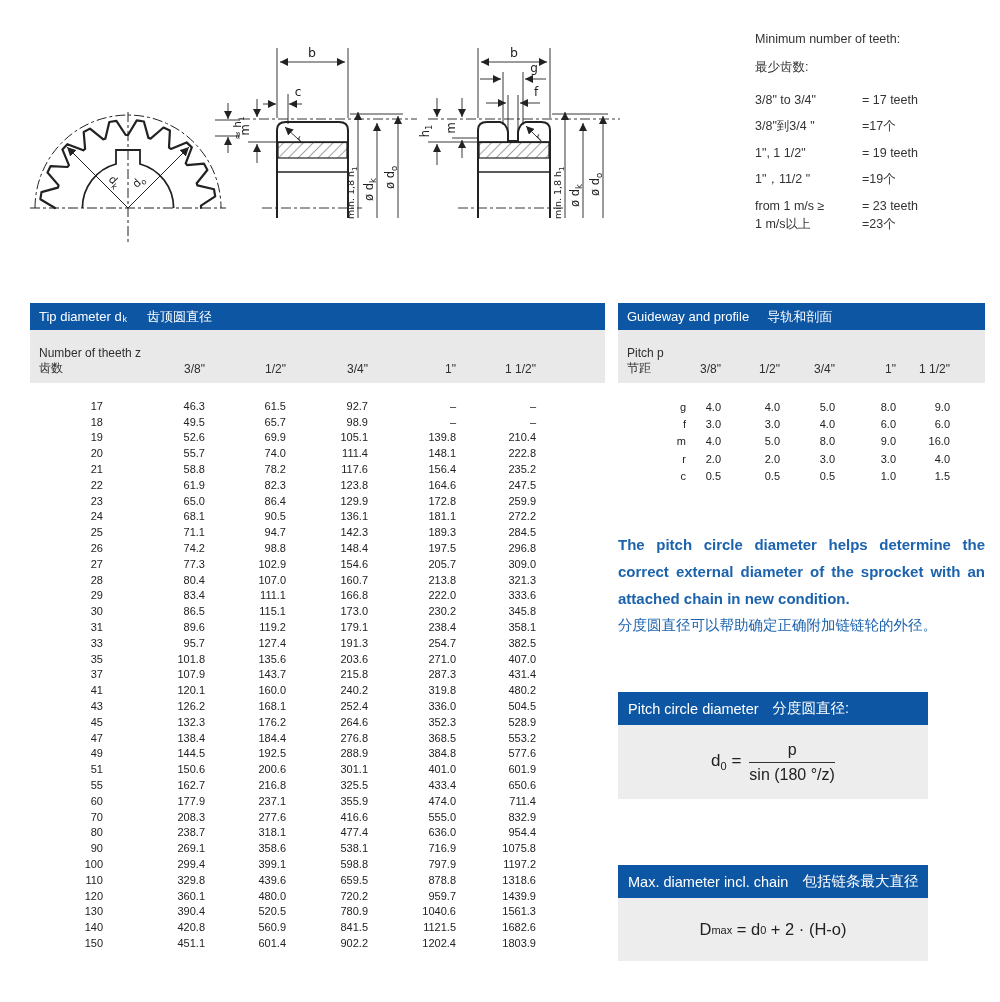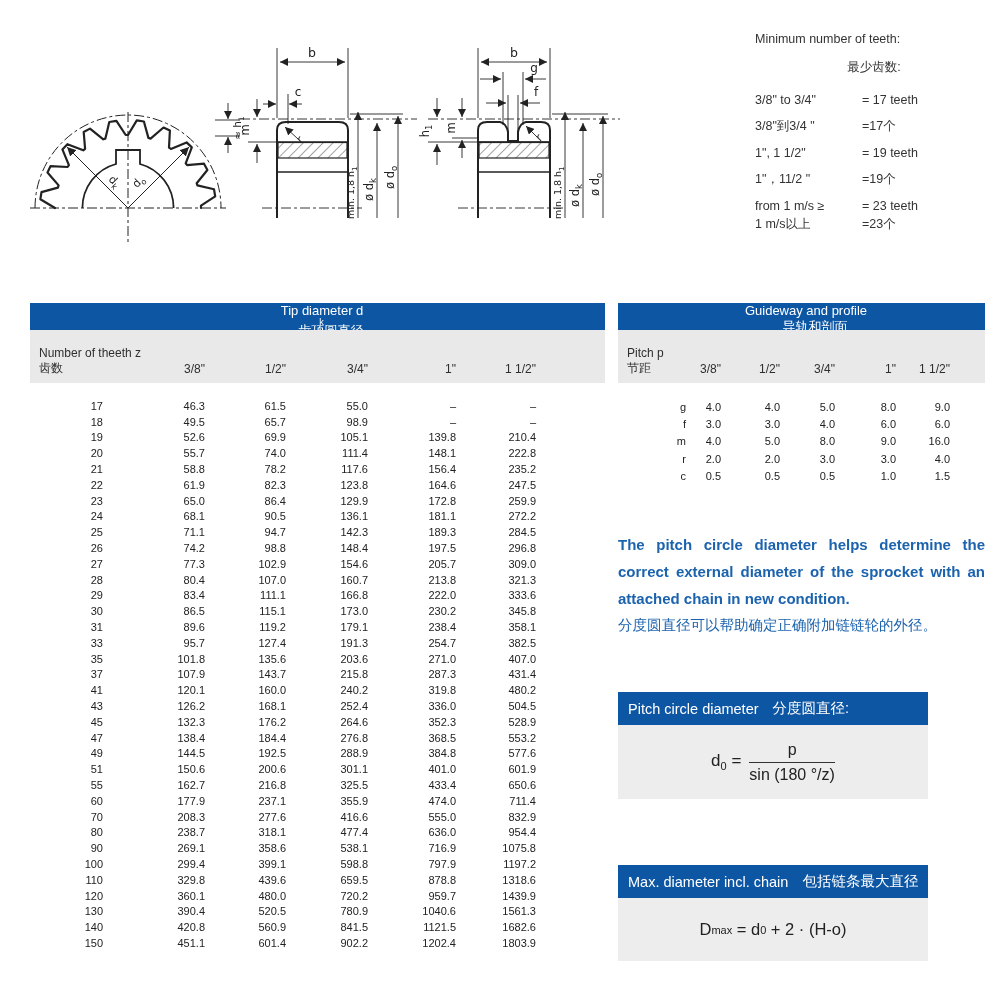--- a/index.html
+++ b/index.html
@@ -4,30 +4,30 @@
 <style>
   html,body{margin:0;padding:0;background:#fff;}
   .page{position:relative;width:1000px;height:1002px;background:#fff;overflow:hidden;
         font-family:"Liberation Sans",sans-serif;color:#2b2b2b;}
   
   .drawings{position:absolute;left:22px;top:18px;}
   .drawings text{font-family:"DejaVu Sans",sans-serif;fill:#222;}
   
   .minteeth{position:absolute;left:755px;top:32px;width:238px;font-size:12.5px;color:#333;}
   .minteeth .t1{margin-bottom:13px;}
-  .minteeth .t2{margin-bottom:17px;text-align:center;}
+  .minteeth .t2{margin-bottom:17px;}
   .minteeth table{border-collapse:collapse;width:100%;}
   .minteeth td{font-size:12.5px;padding:0 0 11px 0;vertical-align:top;}
   .minteeth td:first-child{width:107px;}
   .minteeth tr:nth-child(5) td{padding-bottom:3px;}
   .minteeth tr:nth-child(6) td{padding-bottom:0;}
   
   .panel{position:absolute;}
   .bluebar{height:27px;background:#0d56a4;color:#fff;font-size:13px;
-           display:flex;align-items:center;padding-left:9px;box-sizing:border-box;flex-direction:column;}
+           display:flex;align-items:center;padding-left:9px;box-sizing:border-box;}
   .bluebar sub{font-size:9px;line-height:0;margin:4px 2px 0 1px;}
   .bluebar .zh{margin-left:18px;}
   .band-bg{position:absolute;left:0;top:27px;width:100%;height:53px;background:#e9e9e9;}
   table.grid{position:relative;border-collapse:collapse;table-layout:fixed;}
   table.grid th{font-weight:normal;font-size:12px;color:#2e2e2e;text-align:right;
                 vertical-align:bottom;padding:0 2px 16px 0;height:46px;white-space:nowrap;overflow:visible;}
   table.grid th.lbl{text-align:left;padding-left:9px;}
   table.grid th.lbl div{line-height:15px;}
   table.grid td{font-size:11px;color:#222;text-align:right;padding:0 2px 0 0;}
   .tip-table table.grid td{height:15.8px;}
@@ -225,21 +225,21 @@
           <th>3/4"</th>
           <th>1"</th>
           <th>1 1/2"</th>
         </tr>
       </thead>
       <tbody>
           <tr>
             <td>17</td>
             <td>46.3</td>
             <td>61.5</td>
-            <td>55.0</td>
+            <td>92.7</td>
             <td>–</td>
             <td>–</td>
           </tr>
           <tr>
             <td>18</td>
             <td>49.5</td>
             <td>65.7</td>
             <td>98.9</td>
             <td>–</td>
             <td>–</td>

